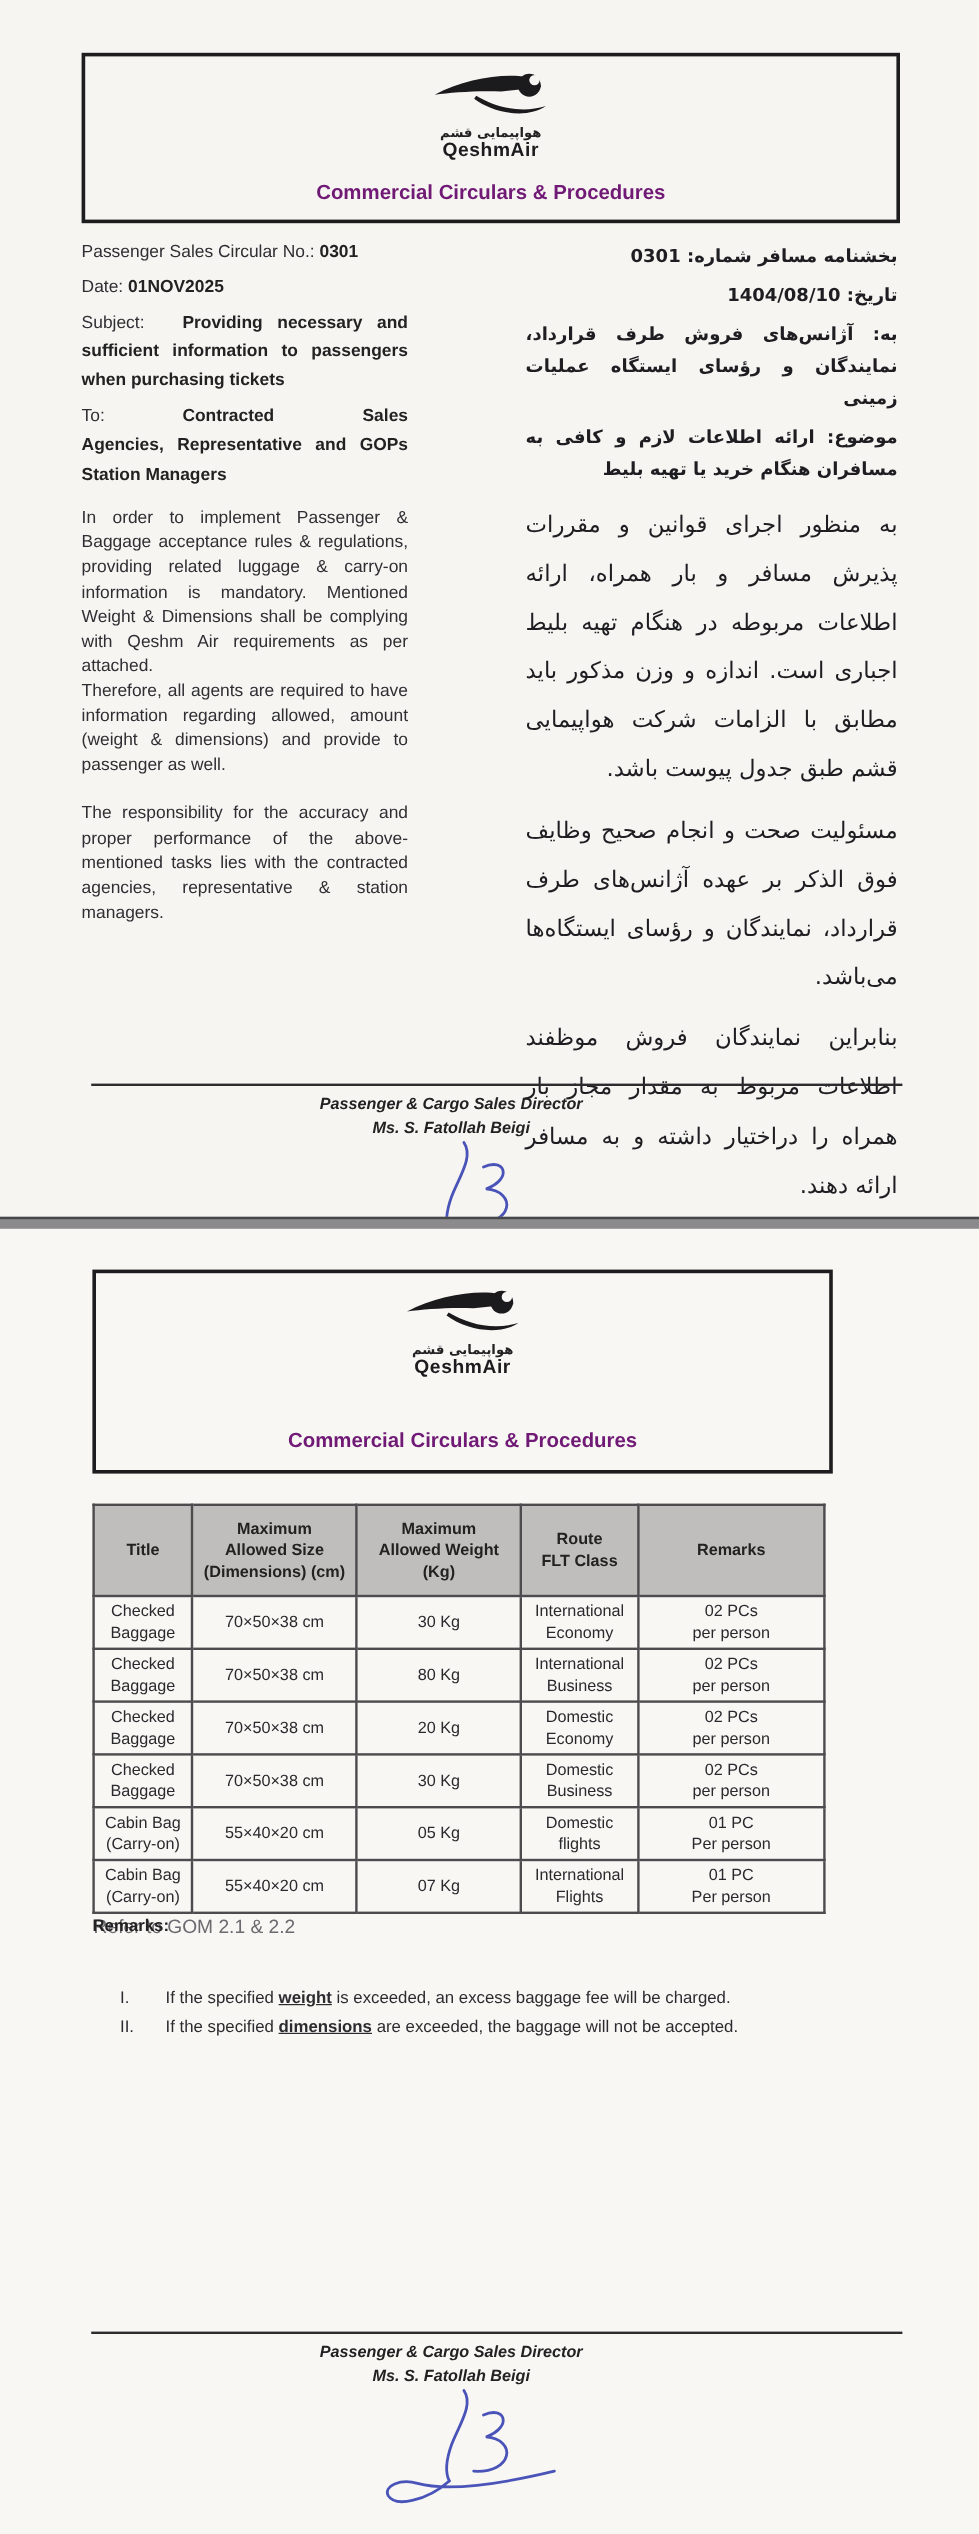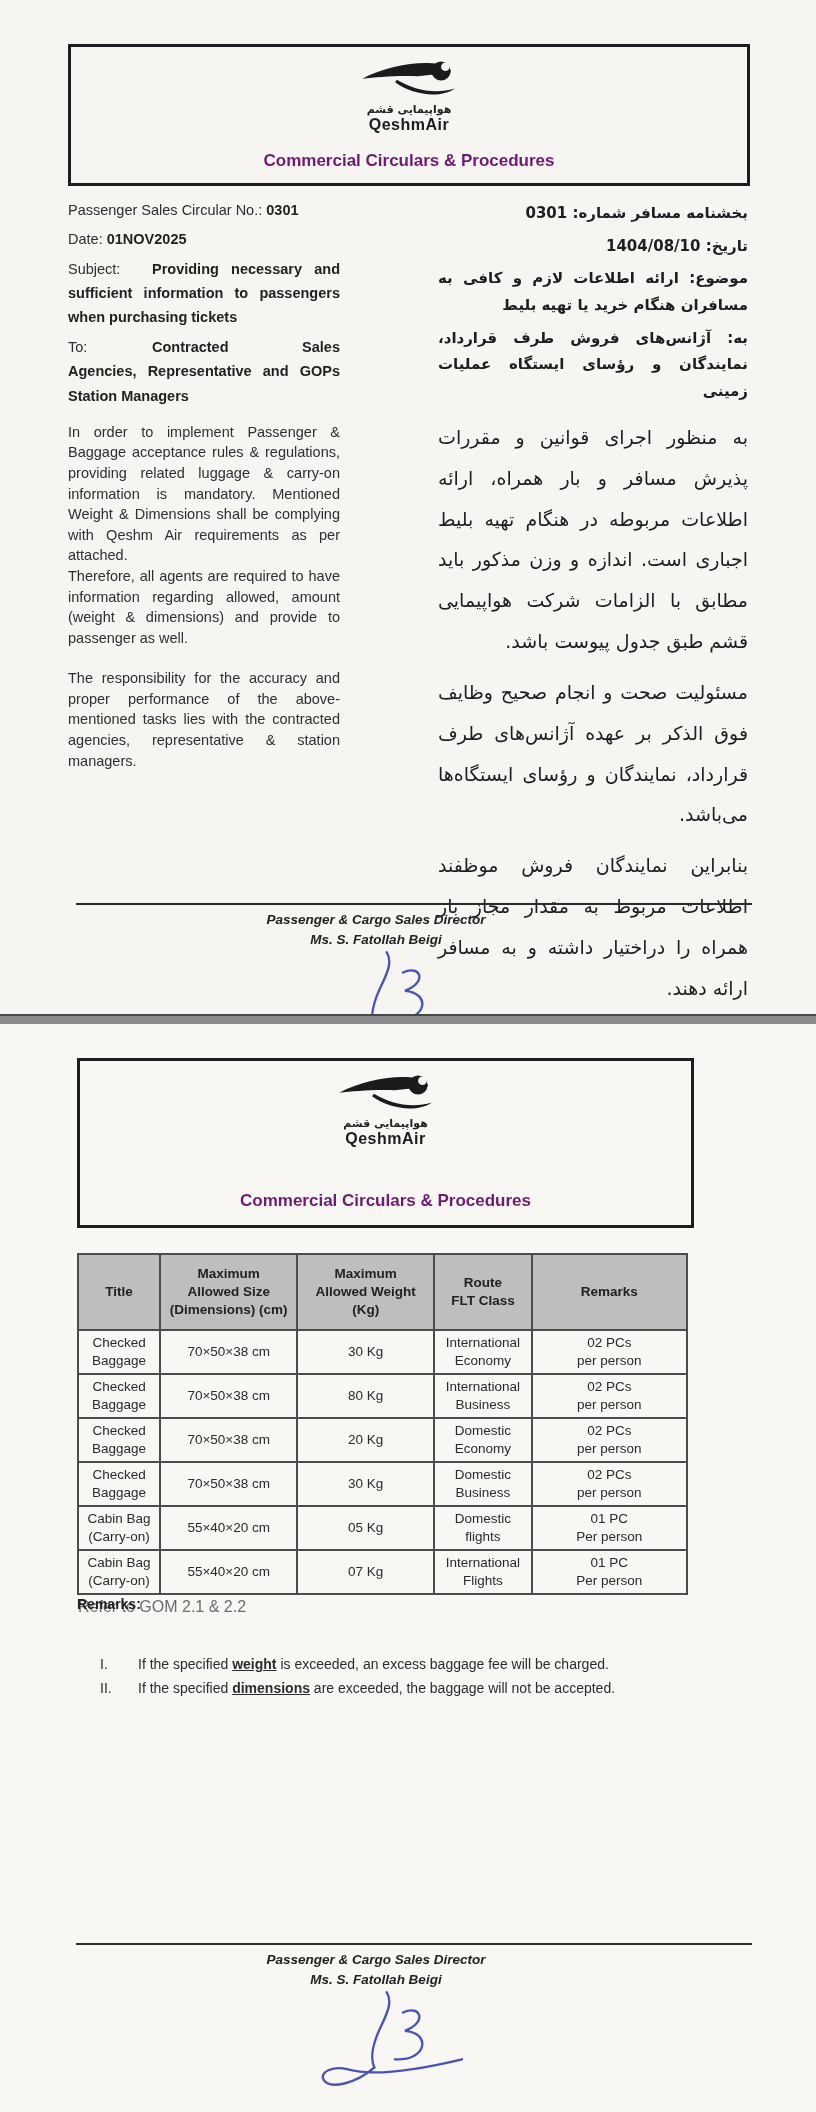--- a/index.html
+++ b/index.html
@@ -113,22 +113,22 @@
       <div class="en-body">
         <p class="p1">In order to implement Passenger &amp; Baggage acceptance rules &amp; regulations, providing related luggage &amp; carry-on information is mandatory. Mentioned Weight &amp; Dimensions shall be complying with Qeshm Air requirements as per attached.</p>
         <p class="p2">Therefore, all agents are required to have information regarding allowed, amount (weight &amp; dimensions) and provide to passenger as well.</p>
         <p class="p3">The responsibility for the accuracy and proper performance of the above-mentioned tasks lies with the contracted agencies, representative &amp; station managers.</p>
       </div>
     </div>
 
     <div class="fa-col" dir="rtl">
       <p class="fa-meta">بخشنامه مسافر شماره: 0301</p>
       <p class="fa-meta">تاریخ: 1404/08/10</p>
+      <p class="fa-meta">به: آژانس‌های فروش طرف قرارداد، نمایندگان و رؤسای ایستگاه عملیات زمینی</p>
       <p class="fa-meta">موضوع: ارائه اطلاعات لازم و کافی به مسافران هنگام خرید یا تهیه بلیط</p>
-      <p class="fa-meta">به: آژانس‌های فروش طرف قرارداد، نمایندگان و رؤسای ایستگاه عملیات زمینی</p>
       <div class="fa-body" style="margin-top:12px;">
         <p>به منظور اجرای قوانین و مقررات پذیرش مسافر و بار همراه، ارائه اطلاعات مربوطه در هنگام تهیه بلیط اجباری است. اندازه و وزن مذکور باید مطابق با الزامات شرکت هواپیمایی قشم طبق جدول پیوست باشد.</p>
         <p>مسئولیت صحت و انجام صحیح وظایف فوق الذکر بر عهده آژانس‌های طرف قرارداد، نمایندگان و رؤسای ایستگاه‌ها می‌باشد.</p>
         <p>بنابراین نمایندگان فروش موظفند اطلاعات مربوط به مقدار مجاز بار همراه را دراختیار داشته و به مسافر ارائه دهند.</p>
       </div>
     </div>
 
     <div class="footer-line"></div>
     <div class="footer-text">
       <div>Passenger &amp; Cargo Sales Director</div>

